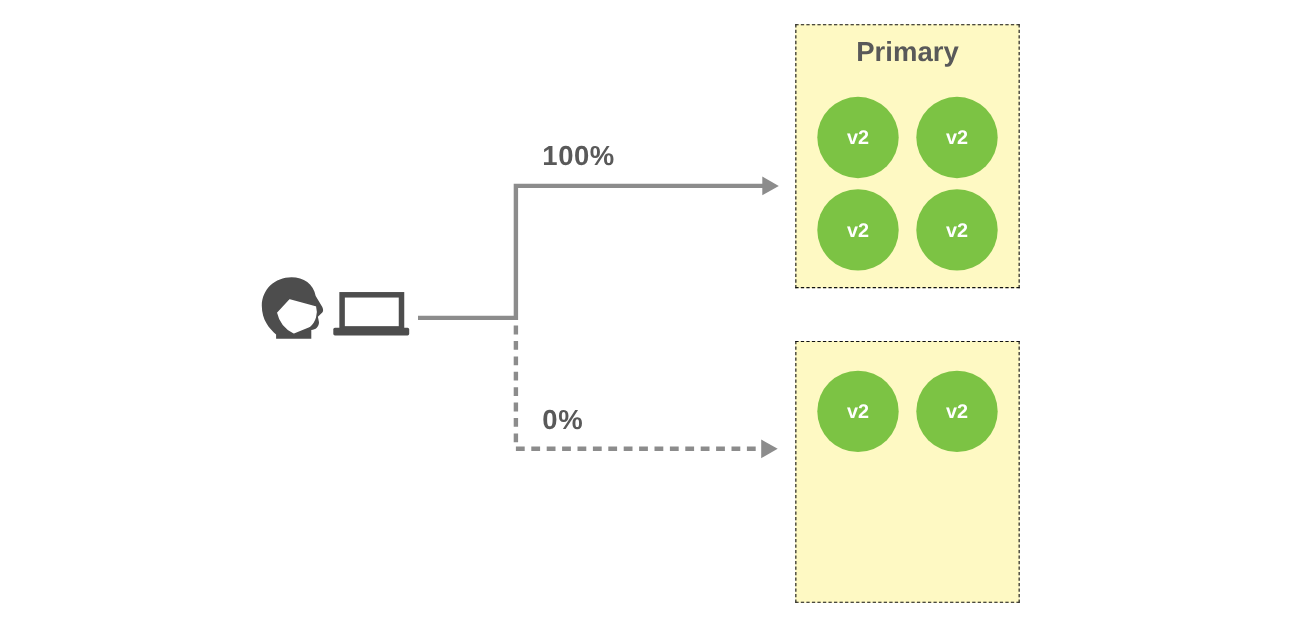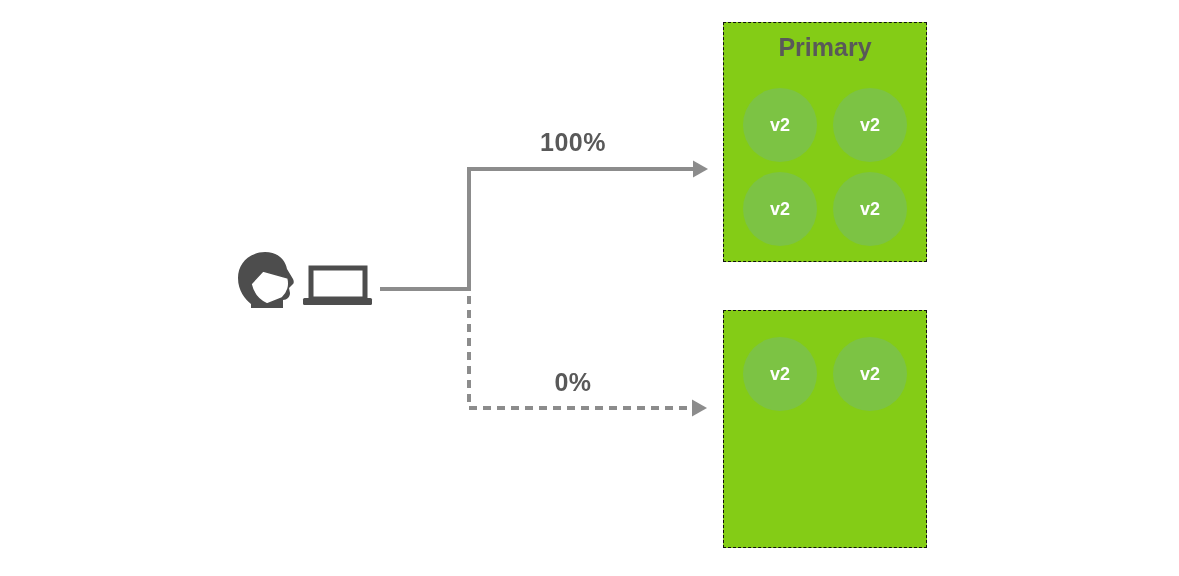--- a/index.html
+++ b/index.html
@@ -18,33 +18,32 @@
   .connectors {
     position: absolute;
     left: 0;
     top: 0;
     width: 1179px;
     height: 576px;
   }
   .route-label {
     position: absolute;
     width: 160px;
-    text-align: center;
     font-size: 25px;
     font-weight: bold;
     color: #595959;
     letter-spacing: 0.5px;
   }
   .route-label.primary { left: 493px; top: 128px; }
   .route-label.canary  { left: 493px; top: 368px; }
   .group-box {
     position: absolute;
     width: 204px;
     border: 1px dashed #111111;
-    background: #84cc16;
+    background: #fef9c3;
     box-sizing: border-box;
   }
   .group-box.primary { left: 723px; top: 22px;  height: 240px; }
   .group-box.canary  { left: 723px; top: 310px; height: 238px; }
   .group-title {
     margin-top: 9px;
     text-align: center;
     font-size: 25px;
     line-height: 30px;
     font-weight: bold;

